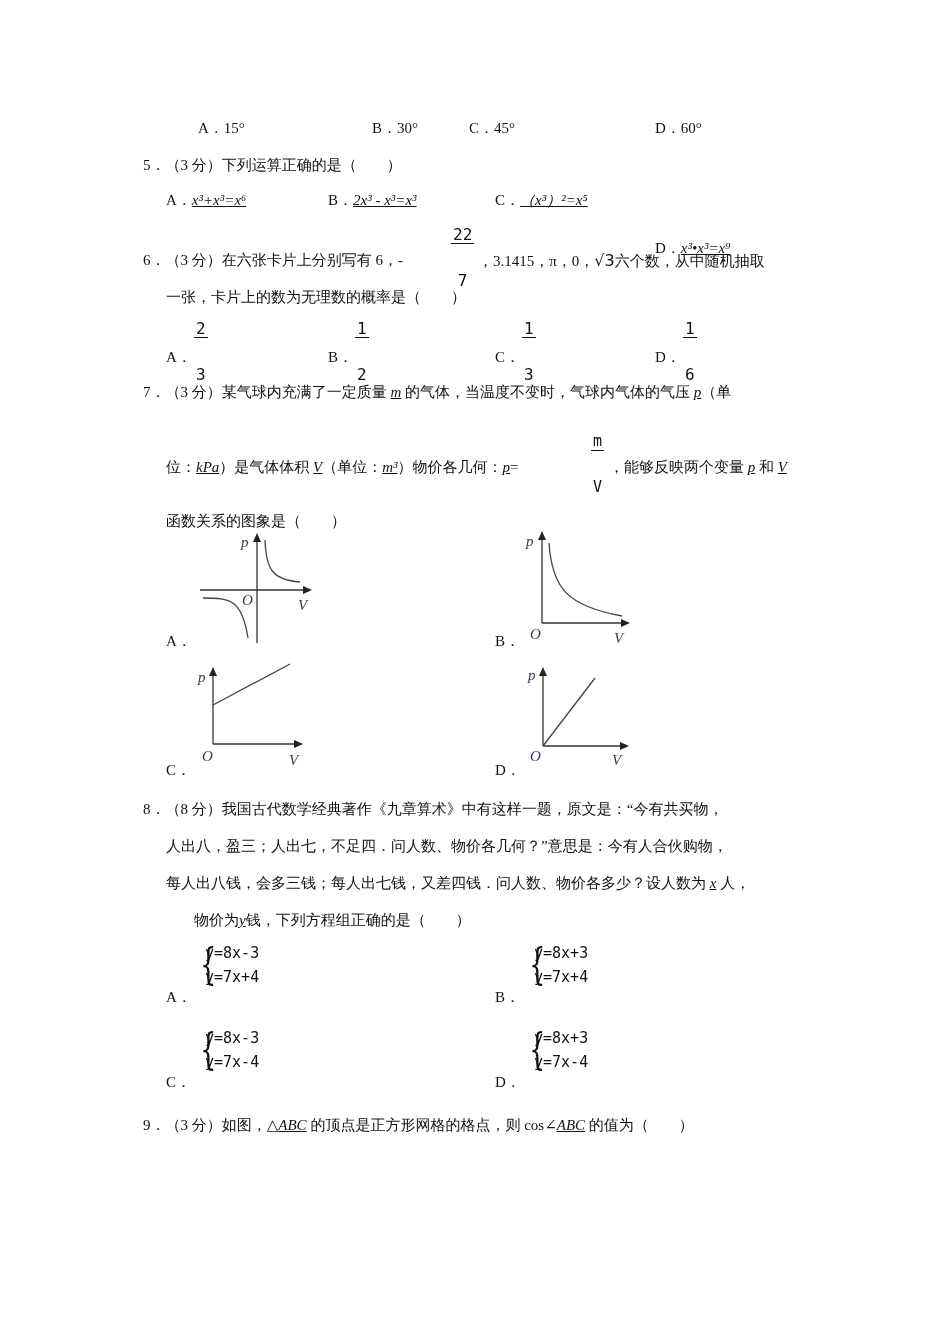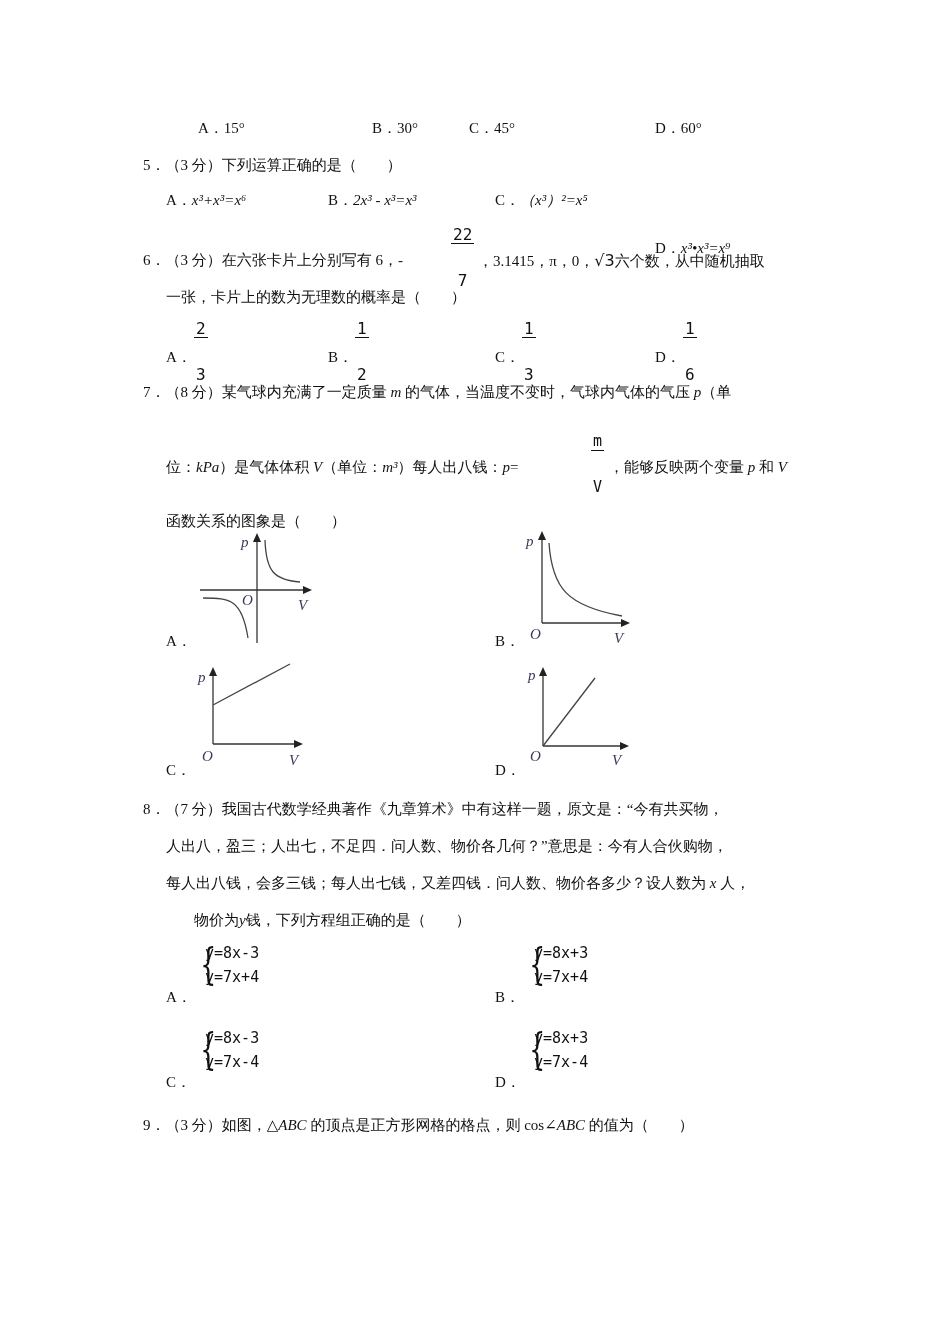--- a/index.html
+++ b/index.html
@@ -1,19 +1,19 @@
 <!DOCTYPE html>
 <html><head>
 <meta charset="utf-8">
 <style>
   html, body { margin:0; padding:0; background:#ffffff; }
   body { width:950px; height:1344px; position:relative; overflow:hidden;
          font-family:"Liberation Serif","DejaVu Serif",serif; color:#111; font-size:15px; }
   .abs { position:absolute; white-space:nowrap; }
-  .it { font-style:italic; }
+  .it { font-style:italic;text-decoration:underline; }
   .frac { position:absolute; display:inline-flex; flex-direction:column; align-items:center;
           font-family:"DejaVu Sans Mono","Liberation Mono",monospace; font-size:16px; line-height:17px;gap:28px; }
   .frac .num { border-bottom:1.5px solid #111; padding:0 2px; }
   .sys { position:absolute; font-family:"DejaVu Sans Mono","Liberation Mono",monospace; font-size:15px; line-height:24px; }
   .sys .brace { position:absolute; left:-10px; top:0; font-size:42px; line-height:48px; font-family:"DejaVu Serif",serif; transform:scaleX(0.6); }
   svg { position:absolute; overflow:visible; }
   .axislabel { font-family:"Liberation Serif",serif; font-style:italic; font-size:15px; fill:#3a3a5a; }
 </style>
 </head>
 <body>
@@ -66,24 +66,24 @@
 
   <div class="abs" style="left:655px;top:348px;"><span>D．</span></div>
   <div class="frac" style="left:683px;top:320px;">
       <span class="num">1</span>
       <span>6</span>
     </div>
 </div>
 
 <div>
   <div class="abs" style="left:143px;top:383px;">
-    <span>7．</span><span>（8 分）某气球内充满了一定质量</span> <span class="it">m</span> <span>的气体，当温度不变时，气球内气体的气压</span> <span class="it">p</span><span>（单</span>
+    <span>7．</span><span>（3 分）某气球内充满了一定质量</span> <span class="it">m</span> <span>的气体，当温度不变时，气球内气体的气压</span> <span class="it">p</span><span>（单</span>
   </div>
   <div class="abs" style="left:166px;top:458px;">
-    <span>位：</span><span class="it">kPa</span><span>）是气体体积</span> <span class="it">V</span><span>（单位：</span><span class="it">m³</span><span>）每人出八钱：</span><span class="it">p</span><span>=</span>
+    <span>位：</span><span class="it">kPa</span><span>）是气体体积</span> <span class="it">V</span><span>（单位：</span><span class="it">m³</span><span>）物价各几何：</span><span class="it">p</span><span>=</span>
   </div>
   <div class="frac" style="left:591px;top:433px;font-size:15px;">
     <span class="num">m</span>
     <span>V</span>
   </div>
   <div class="abs" style="left:609px;top:458px;">
     <span>，能够反映两个变量</span> <span class="it">p</span> <span>和</span> <span class="it">V</span>
   </div>
   <div class="abs" style="left:166px;top:512px;text-align:right;">函数关系的图象是（　　）</div>
 
@@ -131,21 +131,21 @@
     <line x1="21" y1="86" x2="21" y2="12" stroke="#333" stroke-width="1.3"></line>
     <polygon points="21,7 17,16 25,16" fill="#222"></polygon>
     <line x1="21" y1="86" x2="73" y2="18" stroke="#444" stroke-width="1.3"></line>
     <text class="axislabel" x="6" y="20">p</text>
     <text class="axislabel" x="8" y="101">O</text>
     <text class="axislabel" x="90" y="105">V</text>
   </svg>
 </div>
 
 <div>
-  <div class="abs" style="left:143px;top:800px;"><span>8．</span><span>（7 分）我国古代数学经典著作《九章算术》中有这样一题，原文是：“今有共买物，</span></div>
+  <div class="abs" style="left:143px;top:800px;"><span>8．</span><span>（8 分）我国古代数学经典著作《九章算术》中有这样一题，原文是：“今有共买物，</span></div>
   <div class="abs" style="left:166px;top:837px;">人出八，盈三；人出七，不足四．问人数、物价各几何？”意思是：今有人合伙购物，</div>
   <div class="abs" style="left:166px;top:874px;"><span>每人出八钱，会多三钱；每人出七钱，又差四钱．问人数、物价各多少？设人数为</span> <span class="it">x</span> <span>人，</span></div>
   <div class="abs" style="left:166px;top:911px;margin-left:28px;"><span>物价为</span><span class="it">y</span><span>钱，下列方程组正确的是（　　）</span></div>
 
   <div class="abs" style="left:166px;top:988px;"><span>A．</span></div>
   <div class="sys" style="left:205px;top:941px;">
       <span class="brace">{</span>
       <div>y=8x-3</div>
       <div>y=7x+4</div>
     </div>

